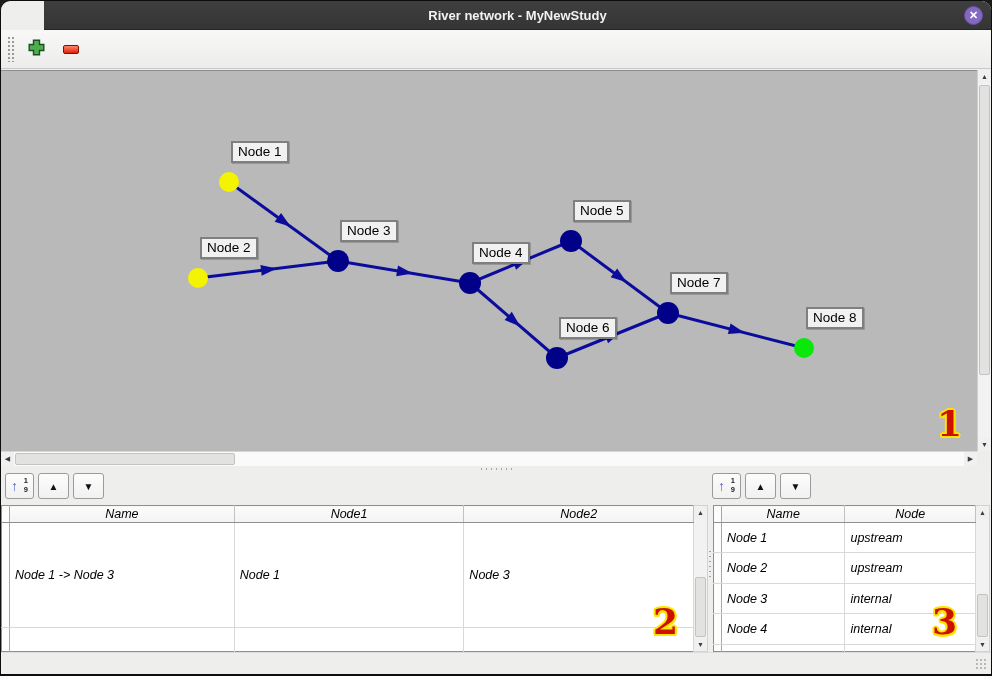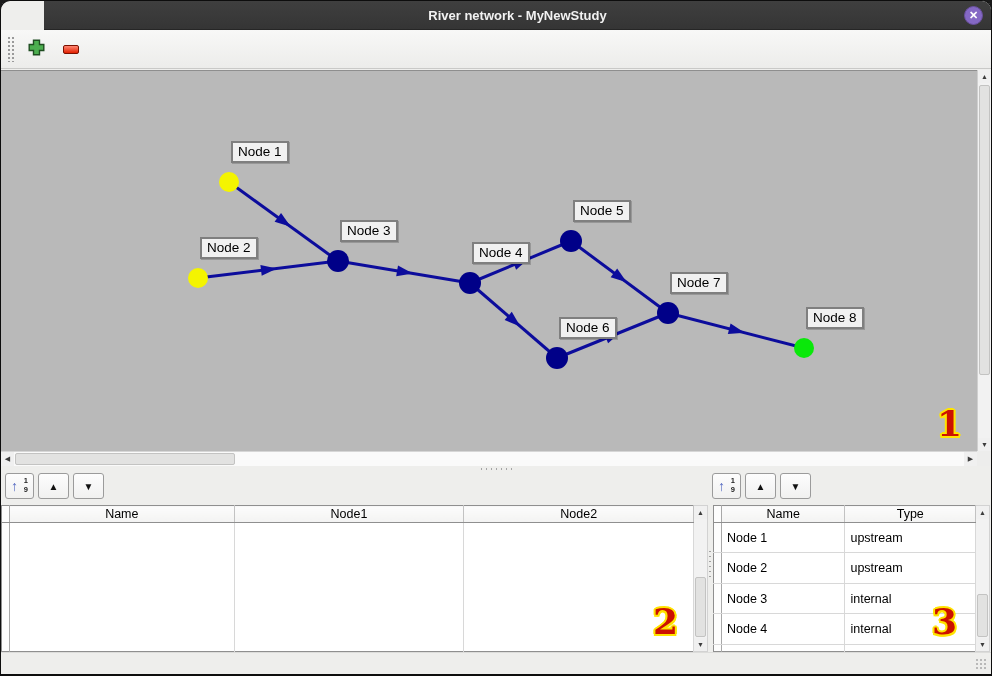--- a/index.html
+++ b/index.html
@@ -67,21 +67,21 @@
   
   .controls{position:absolute;top:472px;display:flex;gap:4px;}
   .ctl-btn{height:26px;min-width:29px;padding:0 6px;border:1px solid #9b9b9b;border-radius:3px;
     background:linear-gradient(#fdfdfd,#f1f1f0);display:flex;align-items:center;justify-content:center;
     font-size:10px;color:#111;cursor:pointer;}
   .sort-ico{position:relative;width:15px;height:16px;}
   .sort-arrow{position:absolute;left:-1px;top:0px;font-size:14px;font-weight:bold;color:#5166c0;}
   .sort-nums{position:absolute;right:-1px;top:-2px;display:flex;flex-direction:column;
     font-size:7.5px;line-height:9px;color:#222;font-weight:bold;}
   
-  .qtable{position:absolute;top:504px;height:147px;display:flex;}
+  .qtable{position:absolute;top:504px;height:147px;display:flex;font-style:italic;}
   .qtable table{border-collapse:collapse;table-layout:fixed;background:#fff;
     border:1px solid #8f8f8f;font-size:12.5px;color:#000;}
   .qtable th{height:17px;font-weight:normal;background:linear-gradient(#fcfcfc,#f3f3f2);
     border-right:1px solid #c2c2c2;border-bottom:1px solid #8f8f8f;
     text-align:center;padding:0;overflow:hidden;}
   .qtable td{height:30px;background:#fff;border-right:1px solid #d8d8d8;border-bottom:1px solid #d8d8d8;
     padding:0 0 0 5px;overflow:hidden;white-space:nowrap;}
   .qtable .stub{padding:0;background:#fdfdfd;border-right:1px solid #a8a8a8;}
   .qtable tr.partial td{height:7px;border-bottom:none;}
   .tsb{position:relative;width:14px;background:#f2f2f2;border:1px solid #d2d2d2;border-left:none;}
@@ -217,20 +217,26 @@
         </colgroup>
       <thead>
           <tr>
             <th class="stub"></th>
             <th>Name</th>
             <th>Node1</th>
             <th>Node2</th>
           </tr>
         </thead>
       <tbody>
+          <tr>
+            <td class="stub"></td>
+            <td>Node 1 -&gt; Node 3</td>
+            <td>Node 1</td>
+            <td>Node 3</td>
+          </tr>
           <tr class="partial">
             <td class="stub"></td>
             <td></td>
             <td></td>
             <td></td>
           </tr>
         </tbody>
     </table>
     <div class="tsb">
       <div class="sb-btn" style="top:0;">▲</div>
@@ -245,21 +251,21 @@
     <table id="node-table">
       <colgroup>
           <col style="width:8px;">
           <col style="width:124px;">
           <col style="width:131px;">
         </colgroup>
       <thead>
           <tr>
             <th class="stub"></th>
             <th>Name</th>
-            <th>Type</th>
+            <th>Node</th>
           </tr>
         </thead>
       <tbody>
           <tr>
             <td class="stub"></td>
             <td>Node 1</td>
             <td>upstream</td>
           </tr>
           <tr>
             <td class="stub"></td>

